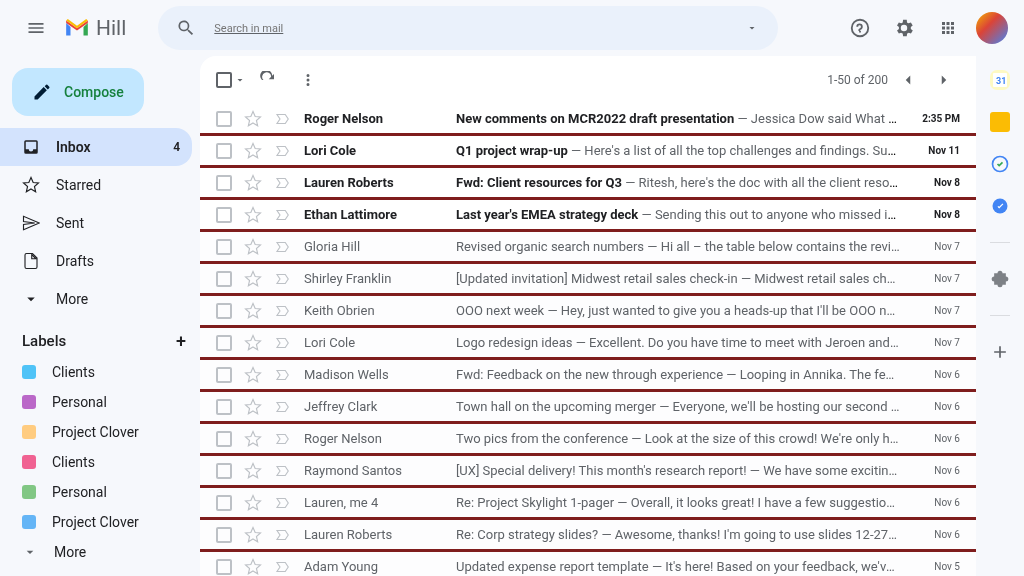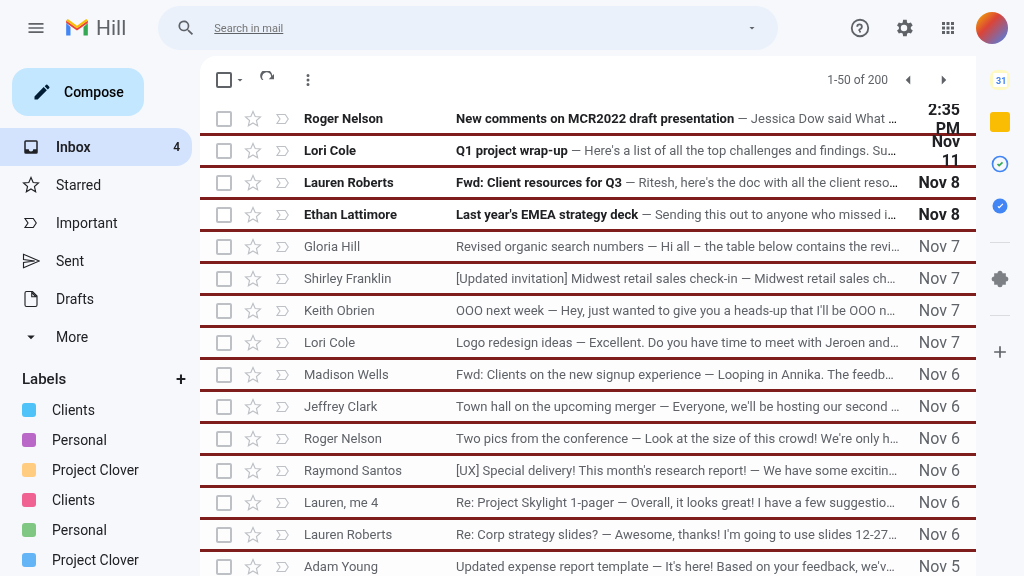--- a/index.html
+++ b/index.html
@@ -13,21 +13,21 @@
 .search-bar { flex:1; max-width:620px; height:44px; background:#eaf1fb; border-radius:22px; display:flex; align-items:center; padding:0 8px; }
 .search-bar input { flex:1; border:none; background:transparent; font-size:11px; color:#5f6368; outline:none; margin-left:8px;text-decoration:underline; }
 .search-tune { width:36px; display:flex; align-items:center; justify-content:center; cursor:pointer; }
 .header-right { display:flex; align-items:center; gap:4px; margin-left:auto; }
 .icon-btn { width:40px; height:40px; display:flex; align-items:center; justify-content:center; cursor:pointer; border-radius:50%; color:#5f6368; }
 .avatar { width:32px; height:32px; border-radius:50%; background:linear-gradient(135deg,#f4b400 0%,#db4437 40%,#4285f4 100%); margin-left:4px; cursor:pointer; }
 
 
 .body-wrap { flex:1; display:flex; overflow:hidden; }
 .sidebar { width:200px; padding:8px 0; }
-.compose-btn { display:flex; align-items:center; gap:12px; background:#c2e7ff; border:none; border-radius:16px; padding:14px 20px; margin:4px 0 12px 12px; font-size:14px; font-weight:500; color:#000000; cursor:pointer; }
+.compose-btn { display:flex; align-items:center; gap:12px; background:#c2e7ff; border:none; border-radius:16px; padding:14px 20px; margin:4px 0 12px 12px; font-size:14px; font-weight:500; color:#15803d; cursor:pointer; }
 .nav-item { display:flex; align-items:center; gap:16px; padding:5px 12px 5px 22px; border-radius:0 16px 16px 0; font-size:14px; color:#202124; cursor:pointer; margin-right:8px; height:38px; }
 .nav-item.active { background:#d3e3fd; font-weight:600; }
 .nav-count { margin-left:auto; font-size:12px; font-weight:600; }
 .labels-header { display:flex; align-items:center; justify-content:space-between; padding:12px 14px 6px 22px; font-size:15px; font-weight:500; color:#202124; }
 .labels-header .plus { cursor:pointer; font-size:18px; }
 .label-item { display:flex; align-items:center; gap:16px; padding:5px 12px 5px 22px; font-size:14px; color:#202124; cursor:pointer; height:30px; }
 .label-swatch { width:14px; height:14px; border-radius:3px; }
 
 
 .main { flex:1; background:#fff; border-radius:16px 0 0 0; margin-top:0; overflow:hidden; display:flex; flex-direction:column; }
@@ -42,21 +42,21 @@
 .email-row { display:flex; align-items:center; height:32px; padding:0 16px; gap:12px; border-bottom:3px solid #7f1d1d; cursor:pointer; font-size:13px; }
 .email-row.unread .sender, .email-row.unread .subject, .email-row.unread .date { font-weight:700; color:#202124; }
 .email-row.read { color:#5f6368; background:#f6f8fc3d; }
 .row-chk { width:16px; height:16px; border:2px solid #bdc1c6; border-radius:2px; flex-shrink:0; }
 .row-star { color:#bdc1c6; flex-shrink:0; }
 .row-tag { color:#bdc1c6; flex-shrink:0; }
 .sender { width:140px; flex-shrink:0; white-space:nowrap; overflow:hidden; text-overflow:ellipsis; color:#202124; }
 .content { flex:1; white-space:nowrap; overflow:hidden; text-overflow:ellipsis; }
 .subject { color:#202124; }
 .snippet { color:#5f6368; }
-.date { width:48px; text-align:right; flex-shrink:0; font-size:16px; color:#5f6368; }
+.date { width:48px; text-align:right; flex-shrink:0; font-size:10px; color:#5f6368; }
 .email-row.read .sender, .email-row.read .subject { color:#5f6368; font-weight:400; }
 
 
 .rail { width:48px; display:flex; flex-direction:column; align-items:center; padding-top:14px; gap:22px; }
 .rail-icon { width:20px; height:20px; cursor:pointer; border-radius:4px; }
 .rail-sep { width:20px; height:1px; background:#dadce0; margin:4px 0; }
 
 svg { display:block; }
 </style>
 </head>
@@ -133,28 +133,20 @@
           <span style="color:#202124">
             <svg width="18" height="18" viewBox="0 0 24 24">
               <path fill="currentColor" d="M12 17.3l6.2 3.7-1.6-7 5.4-4.7-7.1-.6L12 2 9.1 8.7 2 9.3l5.4 4.7-1.6 7z" fill-opacity="0" stroke="currentColor" stroke-width="1.5"></path>
             </svg>
           </span>
           <span>Starred</span>
         </div>
         <div class="nav-item">
           <span style="color:#202124">
             <svg width="18" height="18" viewBox="0 0 24 24">
-              <path fill="currentColor" d="M4 6h11l4 6-4 6H4l4-6z" fill-opacity="0" stroke="currentColor" stroke-width="1.5"></path>
-            </svg>
-          </span>
-          <span>Important</span>
-        </div>
-        <div class="nav-item">
-          <span style="color:#202124">
-            <svg width="18" height="18" viewBox="0 0 24 24">
               <path fill="currentColor" d="M2 21l21-9L2 3v7l15 2-15 2z" fill-opacity="0" stroke="currentColor" stroke-width="1.5"></path>
             </svg>
           </span>
           <span>Sent</span>
         </div>
         <div class="nav-item">
           <span style="color:#202124">
             <svg width="18" height="18" viewBox="0 0 24 24">
               <path fill="currentColor" d="M14 2H6a2 2 0 00-2 2v16a2 2 0 002 2h12a2 2 0 002-2V8zm-1 7V3.5L18.5 9z" fill-opacity="0" stroke="currentColor" stroke-width="1.5"></path>
             </svg>
@@ -375,21 +367,21 @@
             <svg width="18" height="18" viewBox="0 0 24 24">
               <path fill="none" stroke="#bdc1c6" stroke-width="1.5" d="M12 17.3l6.2 3.7-1.6-7 5.4-4.7-7.1-.6L12 2 9.1 8.7 2 9.3l5.4 4.7-1.6 7z"></path>
             </svg>
           </span>
   <span class="row-tag">
             <svg width="18" height="18" viewBox="0 0 24 24">
               <path fill="none" stroke="#bdc1c6" stroke-width="1.5" d="M4 6h11l4 6-4 6H4l4-6z"></path>
             </svg>
           </span>
   <span class="sender">Madison Wells</span>
-  <span class="content"><span class="subject">Fwd: Clients on the new signup experience</span><span class="snippet"> — Looping in Annika. The feedback we've st...</span></span>
+  <span class="content"><span class="subject">Fwd: Feedback on the new through experience</span><span class="snippet"> — Looping in Annika. The feedback we've st...</span></span>
   <span class="date">Nov 6</span>
         </div>
         <div class="email-row read">
           <div class="row-chk"></div>
   <span class="row-star">
             <svg width="18" height="18" viewBox="0 0 24 24">
               <path fill="none" stroke="#bdc1c6" stroke-width="1.5" d="M12 17.3l6.2 3.7-1.6-7 5.4-4.7-7.1-.6L12 2 9.1 8.7 2 9.3l5.4 4.7-1.6 7z"></path>
             </svg>
           </span>
   <span class="row-tag">

